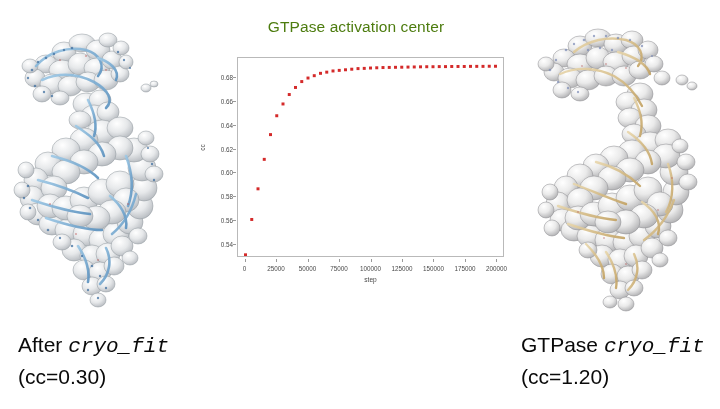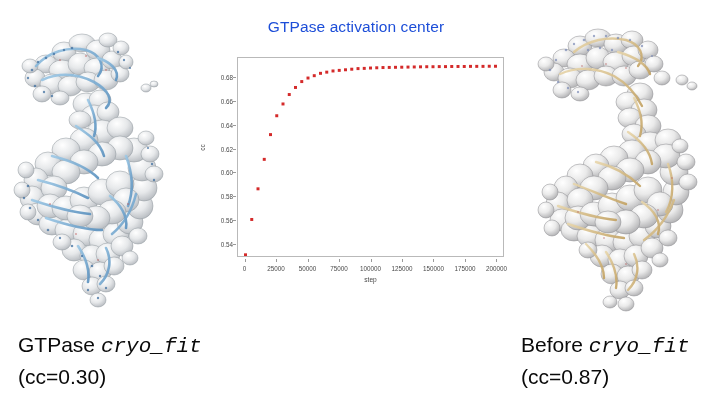--- a/index.html
+++ b/index.html
@@ -13,21 +13,21 @@
   
   .mol-panel{position:absolute;}
   #mol-left{left:2px;top:8px;width:182px;height:312px;}
   #mol-right{left:522px;top:6px;width:190px;height:318px;}
   .mol-svg{display:block;width:100%;height:100%;}
 
   
   #chart{position:absolute;left:200px;top:12px;width:312px;height:290px;}
   #chart-title{
     position:absolute;left:0;top:6px;width:312px;text-align:center;
-    font-size:15.5px;color:#1d4ed8;letter-spacing:.1px;white-space:nowrap;
+    font-size:15.5px;color:#4d7c0f;letter-spacing:.1px;white-space:nowrap;
   }
   #plot-area{
     position:absolute;left:37px;top:45px;width:267px;height:200px;
     border:1px solid #b9b9b9;background:#ffffff;box-sizing:border-box;
   }
   #points-svg{position:absolute;left:0;top:0;width:100%;height:100%;display:block;}
 
   
   .ytick{position:absolute;right:0;transform:translateY(-50%);
          font-size:6.3px;color:#4a4a4a;white-space:nowrap;text-align:right;}
@@ -460,22 +460,22 @@
         <div class="xtickmark" style="left: 227.958px;"></div>
         <div class="xtick" style="left: 227.958px;">175000</div>
         <div class="xtickmark" style="left: 259.443px;"></div>
         <div class="xtick" style="left: 259.443px;">200000</div>
       </div>
     <div id="xlabel">step</div>
     <div id="ylabel">cc</div>
   </div>
 
   <div class="caption" id="caption-left">
-    <span class="cap-l1"><span>GTPase </span><span class="ital">cryo_fit</span></span>
+    <span class="cap-l1"><span>After </span><span class="ital">cryo_fit</span></span>
     <span class="cap-l2">(cc=0.30)</span>
   </div>
 
   <div class="caption" id="caption-right">
-    <span class="cap-l1"><span>Before </span><span class="ital">cryo_fit</span></span>
-    <span class="cap-l2">(cc=0.87)</span>
+    <span class="cap-l1"><span>GTPase </span><span class="ital">cryo_fit</span></span>
+    <span class="cap-l2">(cc=1.20)</span>
   </div>
 
 </div>
 
 </body></html>

